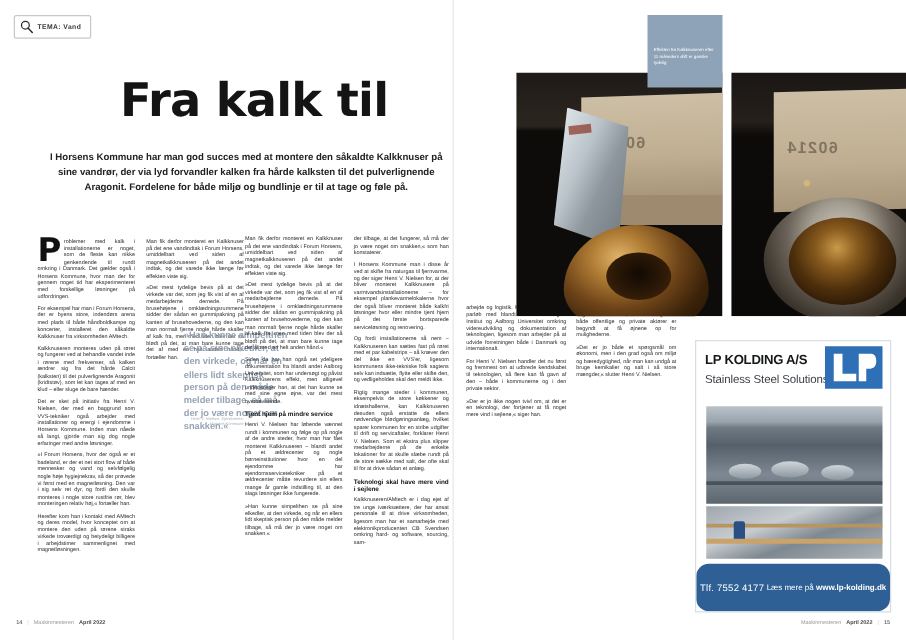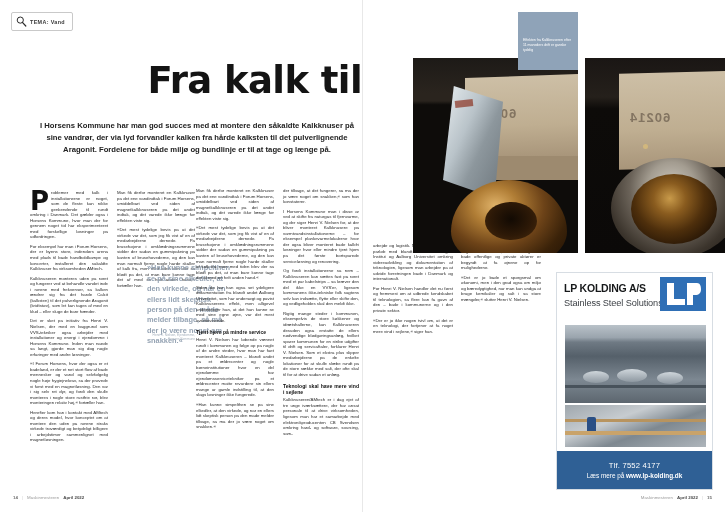--- a/index.html
+++ b/index.html
@@ -31,21 +31,21 @@
   
   .headline{
     position:absolute;left:96px;top:38px;width:266px;
     font-family:"DejaVu Sans", sans-serif;
     font-weight:700;
     font-size:37px;
     line-height:36px;
     letter-spacing:-0.6px;
     color:#141414;
   }
-  .headline .l1{display:block;text-align:right;}
+  .headline .l1{display:block;}
   .headline .l2{display:block;text-align:center;padding-left:14px;}
 
   
   .deck{
     position:absolute;left:36px;top:120px;width:322px;
     text-align:center;
     font-size:7.7px;line-height:12.2px;font-weight:700;color:#222;
   }
 
   
@@ -174,21 +174,21 @@
   .ad-photo2 .worker{position:absolute;left:22px;top:12px;width:9px;height:16px;background:#2a4f85;border-radius:2px;}
   .ad-photo2 .beam{position:absolute;left:0;top:26px;width:100%;height:4px;background:#c9a36a;}
   .ad-photo2 .beam2{position:absolute;left:0;top:14px;width:100%;height:3px;background:#b8945f;}
   .ad-caption{
     position:absolute;left:8px;top:178px;width:141px;
     font-size:7.3px;color:#2c3034;line-height:10px;
   }
   .ad-footer{
     position:absolute;left:0;bottom:0;width:100%;height:38px;
     background:#2f6095;color:#fff;text-align:center;
-    display:flex;flex-direction:column;align-items:center;justify-content:center;gap:2px;
+    display:flex;flex-direction:row;align-items:center;justify-content:center;gap:2px;border-radius:10px;
   }
   .ad-phone{font-size:7.6px;font-weight:400;letter-spacing:.2px;}
   .ad-url{font-size:6.4px;}
   .ad-url b{font-weight:700;}
 
   
   .foot{position:absolute;bottom:12px;font-size:4.4px;color:#9a9a9a;display:flex;align-items:center;gap:4px;}
   #foot-left{left:13px;}
   #foot-right{right:13px;}
   .foot .pg{color:#6f6f6f;font-weight:700;}
@@ -210,21 +210,21 @@
         <line x1="6.4" y1="6.4" x2="9.8" y2="10" stroke="#2b2b2b" stroke-width="1.2" stroke-linecap="round"></line>
       </svg>
     </span>
     <span class="tema-label">TEMA: Vand</span>
   </div>
 
   <h1 class="headline">
     <span class="l1">Fra kalk til</span>
   </h1>
 
-  <div class="deck">I Horsens Kommune har man god succes med at montere den såkaldte Kalkknuser på sine vandrør, der via lyd forvandler kalken fra hårde kalksten til det pulverlignende Aragonit. Fordelene for både miljø og bundlinje er til at tage og længe på.</div>
+  <div class="deck">I Horsens Kommune har man god succes med at montere den såkaldte Kalkknuser på sine vandrør, der via lyd forvandler kalken fra hårde kalksten til det pulverlignende Aragonit. Fordelene for både miljø og bundlinje er til at tage og føle på.</div>
 
   <div class="col" id="col1">
     <p class="dropcap">Problemer med kalk i installationerne er noget, som de fleste kan nikke genkendende til rundt omkring i Danmark. Det gælder også i Horsens Kommune, hvor man der for gennem noget tid har eksperimenteret med forskellige løsninger på udfordringen.</p>
     <p>For eksempel har man i Forum Horsens, der er byens store, indendørs arena med plads til både håndboldkampe og koncerter, installeret den såkaldte Kalkknuser fra virksomheden AMtech.</p>
     <p>Kalkknuseren monteres uden på røret og fungerer ved at behandle vandet inde i rørene med frekvenser, så kalken ændrer sig fra det hårde Calcit (kalksten) til det pulverlignende Aragonit (kridtstøv), som let kan tages af med en klud – eller sluge de bare hænder.</p>
     <p>Det er sket på initiativ fra Henri V. Nielsen, der med en baggrund som VVS-tekniker også arbejder med installationer og energi i ejendomme i Horsens Kommune. Inden man nåede så langt, gjorde man sig dog nogle erfaringer med andre løsninger.</p>
     <p>»I Forum Horsens, hvor der også er et badeland, er der et net stort flow af både mennesker og vand og selvfølgelig nogle høje hygiejnekrav, så der prøvede vi først med en magnetløsning. Den var i sig selv ret dyr, og fordi den skulle monteres i nogle store rustfrie rør, blev monteringen relativ høj,« fortæller han.</p>
     <p>Herefter kom han i kontakt med AMtech og deres model, hvor konceptet om at montere den uden på rørene straks virkede troværdigt og betydeligt billigere i arbejdstimer sammenlignet med magnetløsningen.</p>
   </div>
 

